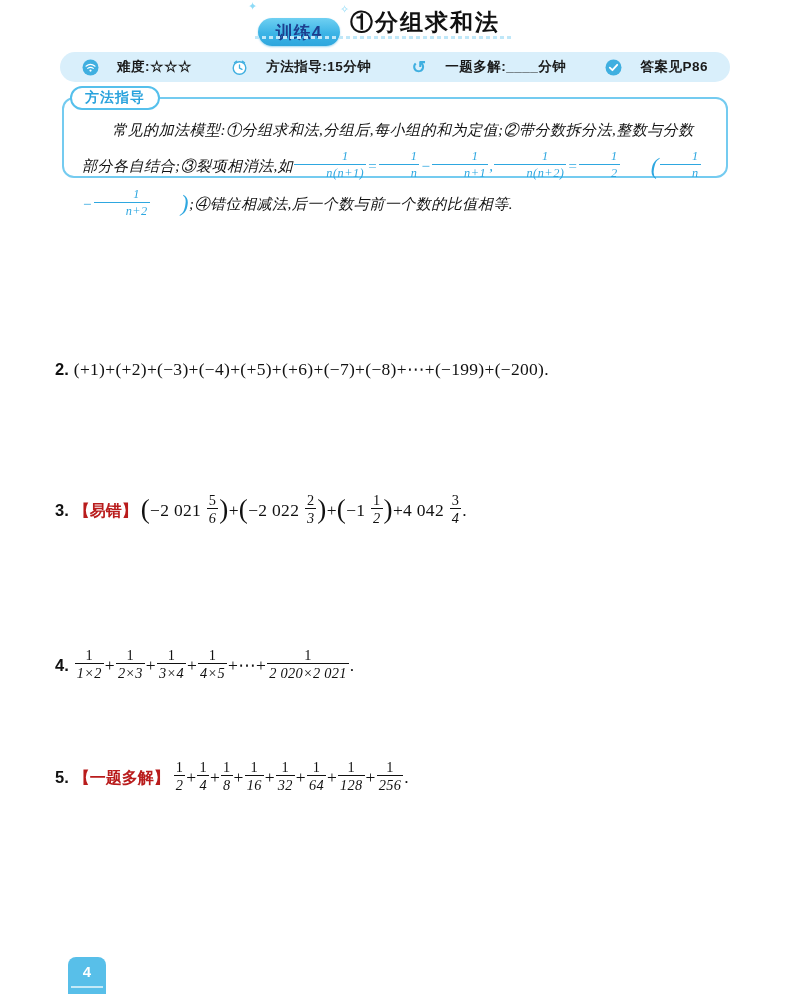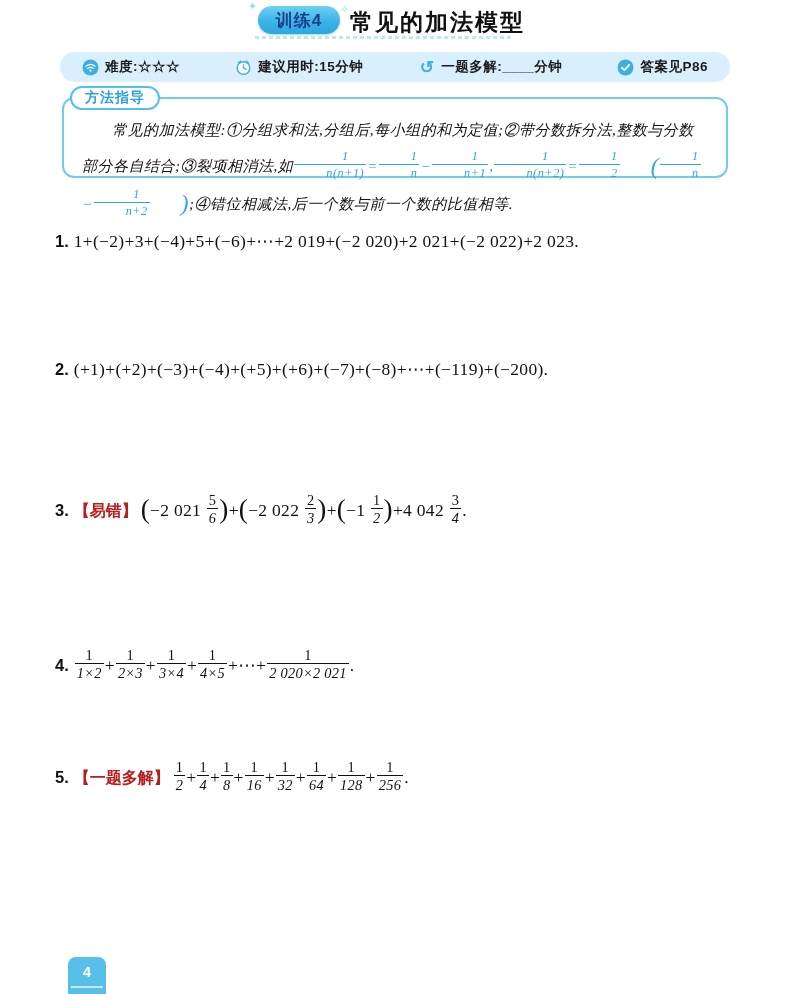--- a/index.html
+++ b/index.html
@@ -6,21 +6,21 @@
   html,body { background:#ffffff; }
   body { font-family:"Liberation Sans", sans-serif; }
   #canvas {
     position:relative; width:790px; height:994px; margin:0 auto;
     background:#ffffff; overflow:hidden;
   }
 
   
   .header { position:absolute; left:0; top:0; width:790px; height:48px; }
   .badge {
-    position:absolute; left:258px; top:6px; width:82px; height:28px;
+    position:absolute; left:258px; top:18px; width:82px; height:28px;
     background:linear-gradient(180deg,#6fd0f2 0%, #3cb4e6 55%, #2ea6dd 100%);
     border-radius:14px; display:flex; align-items:center; justify-content:center;
     box-shadow:0 1px 2px rgba(46,166,221,.45);
   }
   .badge-text { color:#1d3f8f; font-weight:bold; font-size:17px; letter-spacing:1px; }
   .sparkle { position:absolute; color:#8edbf7; font-size:11px; }
   .sparkle.s1 { left:248px; top:0px; }
   .sparkle.s2 { left:340px; top:3px; }
   .page-title {
     position:absolute; left:350px; top:7px; color:#111111;
@@ -31,21 +31,21 @@
     background:repeating-linear-gradient(90deg,#bfe7f8 0 4px, transparent 4px 7px);
   }
 
   
   .info-bar {
     position:absolute; left:60px; top:52px; width:670px; height:30px;
     background:#d9effb; border-radius:15px;
     display:flex; align-items:center; justify-content:space-between;
     padding:0 22px;
   }
-  .info-item { display:flex; align-items:center; gap:6px;justify-content:center; }
+  .info-item { display:flex; align-items:center; gap:18px;justify-content:center; }
   .info-label { font-size:13.5px; font-weight:bold; color:#1a1a1a; letter-spacing:.5px; }
   .icn { width:17px; height:17px; flex:none; display:inline-flex; align-items:center; justify-content:center; }
   .icn svg { display:block; }
   .refresh-glyph { color:#3fafe0; font-size:17px; font-weight:bold; line-height:1; }
 
   
   .method-box {
     position:absolute; left:62px; top:97px; width:666px; height:81px;
     border:2px solid #74cbf0; border-radius:12px; background:#ffffff;
   }
@@ -88,21 +88,21 @@
 <body>
 
 <div id="canvas">
 
   <div class="header">
     <span class="sparkle s1">✦</span>
     <div class="badge">
       <span class="badge-text">训练4</span>
     </div>
     <span class="sparkle s2">✧</span>
-    <div class="page-title">常见的加法模型</div>
+    <div class="page-title">①分组求和法</div>
     <div class="title-dots"></div>
   </div>
 
   <div class="info-bar">
     <div class="info-item">
       <span class="icn">
         <svg width="17" height="17" viewBox="0 0 17 17">
             <circle cx="8.5" cy="8.5" r="8" fill="#3fafe0"></circle>
             <path d="M4 7.2 Q8.5 3.6 13 7.2" stroke="#ffffff" stroke-width="1.2" fill="none" stroke-linecap="round"></path>
             <path d="M5.7 9.4 Q8.5 7.2 11.3 9.4" stroke="#ffffff" stroke-width="1.2" fill="none" stroke-linecap="round"></path>
@@ -112,21 +112,21 @@
       <span class="info-label">难度:☆☆☆</span>
     </div>
     <div class="info-item">
       <span class="icn">
         <svg width="17" height="17" viewBox="0 0 17 17">
             <circle cx="8.5" cy="9" r="6.3" fill="#ffffff" stroke="#3fafe0" stroke-width="1.4"></circle>
             <path d="M8.5 5.8 V9 L11 10.4" stroke="#3fafe0" stroke-width="1.3" fill="none" stroke-linecap="round"></path>
             <path d="M3.5 3.8 L5.5 2.2 M13.5 3.8 L11.5 2.2" stroke="#3fafe0" stroke-width="1.4" stroke-linecap="round"></path>
           </svg>
       </span>
-      <span class="info-label">建议用时:15分钟</span>
+      <span class="info-label">方法指导:15分钟</span>
     </div>
     <div class="info-item">
       <span class="icn">
           <span class="refresh-glyph">↺</span>
         </span>
       <span class="info-label">一题多解:____分钟</span>
     </div>
     <div class="info-item">
       <span class="icn">
         <svg width="17" height="17" viewBox="0 0 17 17">
@@ -136,26 +136,23 @@
       </span>
       <span class="info-label">答案见P86</span>
     </div>
   </div>
 
   <div class="method-box">
     <div class="method-label">方法指导</div>
     <p class="method-text"><span>常见的加法模型:①分组求和法,分组后,每小组的和为定值;②带分数拆分法,整数与分数部分各自结合;③裂项相消法,如</span><span class="frac blue"><span class="fn">1</span><span class="fd">n(n+1)</span></span><span class="blue">=</span><span class="frac blue"><span class="fn">1</span><span class="fd">n</span></span><span class="blue">−</span><span class="frac blue"><span class="fn">1</span><span class="fd">n+1</span></span><span class="blue">,</span><span class="frac blue"><span class="fn">1</span><span class="fd">n(n+2)</span></span><span class="blue">=</span><span class="frac blue"><span class="fn">1</span><span class="fd">2</span></span><span class="bigp blue">(</span><span class="frac blue"><span class="fn">1</span><span class="fd">n</span></span><span class="blue">−</span><span class="frac blue"><span class="fn">1</span><span class="fd">n+2</span></span><span class="bigp blue">)</span><span>;④错位相减法,后一个数与前一个数的比值相等.</span></p>
   </div>
 
-  <div class="problem" style="top:231px;">
-    <span class="pnum">1.</span><span class="pmath"><span>1+(−2)+3+(−4)+5+(−6)+⋯+2 019+(−2 020)+2 021+(−2 022)+2 023.</span></span>
-  </div>
 
   <div class="problem" style="top:359px;">
-    <span class="pnum">2.</span><span class="pmath"><span>(+1)+(+2)+(−3)+(−4)+(+5)+(+6)+(−7)+(−8)+⋯+(−119)+(−200).</span></span>
+    <span class="pnum">2.</span><span class="pmath"><span>(+1)+(+2)+(−3)+(−4)+(+5)+(+6)+(−7)+(−8)+⋯+(−199)+(−200).</span></span>
   </div>
 
   <div class="problem" style="top:494px;">
     <span class="pnum">3.</span><span class="ptag">【易错】</span><span class="pmath"><span class="bigp">(</span><span>−2 021 </span><span class="frac"><span class="fn">5</span><span class="fd">6</span></span><span class="bigp">)</span><span>+</span><span class="bigp">(</span><span>−2 022 </span><span class="frac"><span class="fn">2</span><span class="fd">3</span></span><span class="bigp">)</span><span>+</span><span class="bigp">(</span><span>−1 </span><span class="frac"><span class="fn">1</span><span class="fd">2</span></span><span class="bigp">)</span><span>+4 042 </span><span class="frac"><span class="fn">3</span><span class="fd">4</span></span><span>.</span></span>
   </div>
 
   <div class="problem" style="top:649px;">
     <span class="pnum">4.</span><span class="pmath"><span class="frac"><span class="fn">1</span><span class="fd">1×2</span></span><span>+</span><span class="frac"><span class="fn">1</span><span class="fd">2×3</span></span><span>+</span><span class="frac"><span class="fn">1</span><span class="fd">3×4</span></span><span>+</span><span class="frac"><span class="fn">1</span><span class="fd">4×5</span></span><span>+⋯+</span><span class="frac"><span class="fn">1</span><span class="fd">2 020×2 021</span></span><span>.</span></span>
   </div>
 

